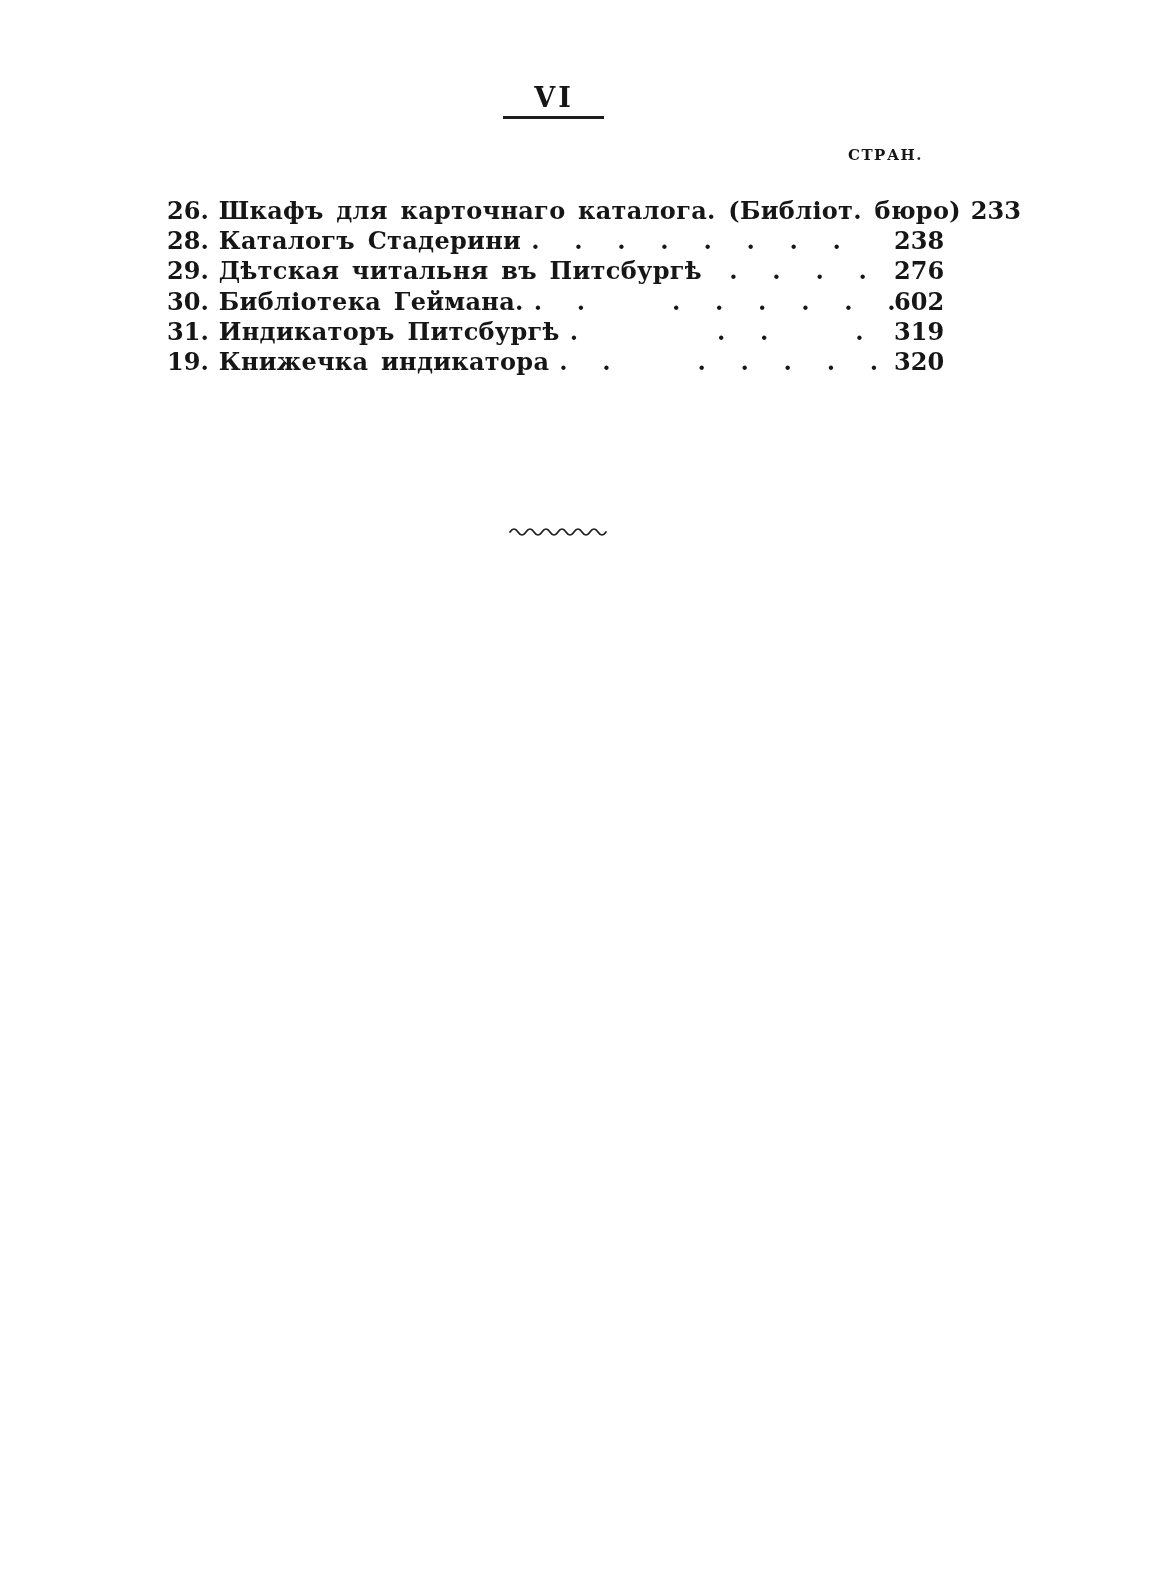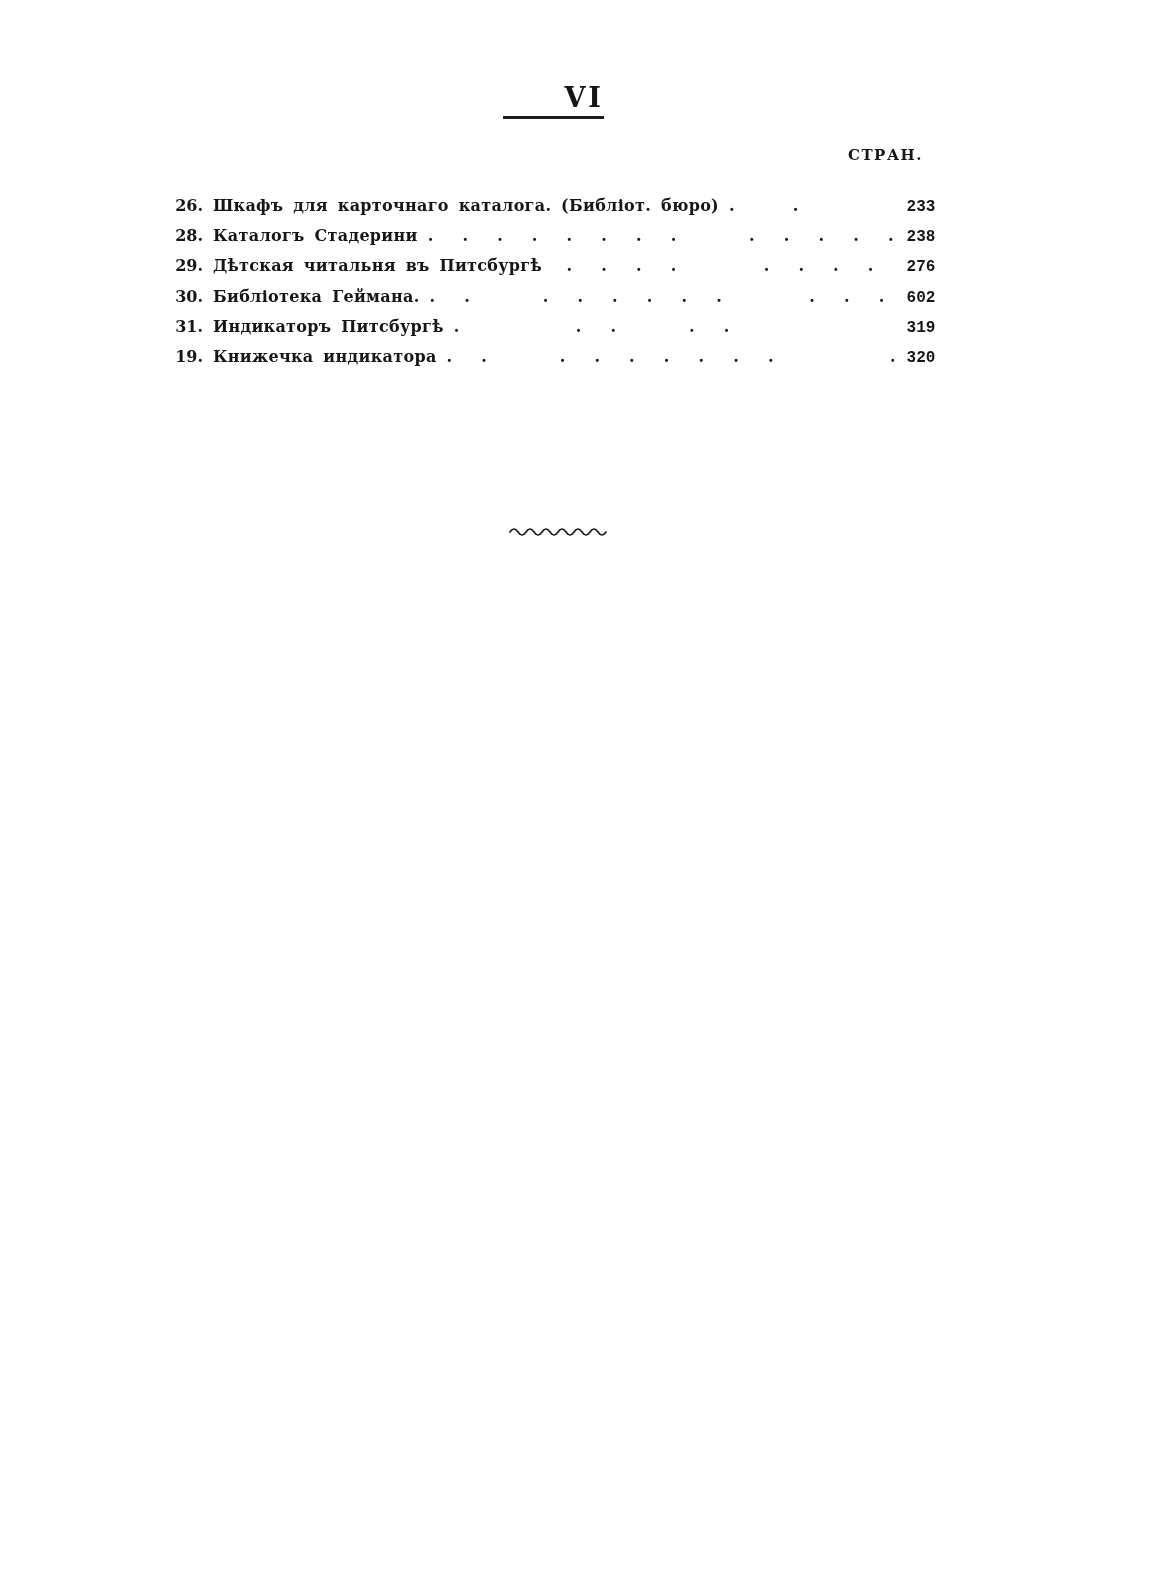--- a/index.html
+++ b/index.html
@@ -14,21 +14,21 @@
     background: #ffffff;
     font-family: "DejaVu Serif", "Liberation Serif", serif;
     color: #161616;
     overflow: hidden;
   }
   .folio {
     position: absolute;
     left: 504px;
     top: 82px;
     width: 100px;
-    text-align: right;
+    text-align: center;
     font-size: 27px;
     font-weight: 700;
     letter-spacing: 3px;
   }
   .folio-rule {
     position: absolute;
     left: 503px;
     top: 116px;
     width: 101px;
     height: 3px;
@@ -47,21 +47,21 @@
   .figure-list {
     position: absolute;
     left: 167px;
     top: 172px;
     width: 781px;
   }
   .row {
     display: flex;
     align-items: baseline;
     height: 30.2px;
-    font-size: 16px;
+    font-size: 24px;
     font-weight: 700;
     white-space: nowrap;
   }
   .num {
     flex: 0 0 36px;
     text-align: right;
     padding-right: 10px;
   }
   .title {
     word-spacing: 4px;
@@ -71,22 +71,21 @@
   .leader {
     flex: 1 1 auto;
     overflow: hidden;
     white-space: pre;
     word-spacing: 9px;
     padding-left: 10px;
     font-weight: 700;
   }
   .pg {
     flex: 0 0 54px;
-    text-align: center;
-    font-family: Liberation Mono, monospace;
+    text-align: left;
   }
   .squiggle {
     position: absolute;
     left: 508px;
     top: 524px;
     width: 104px;
     height: 14px;
   }
 </style>
 </head>

